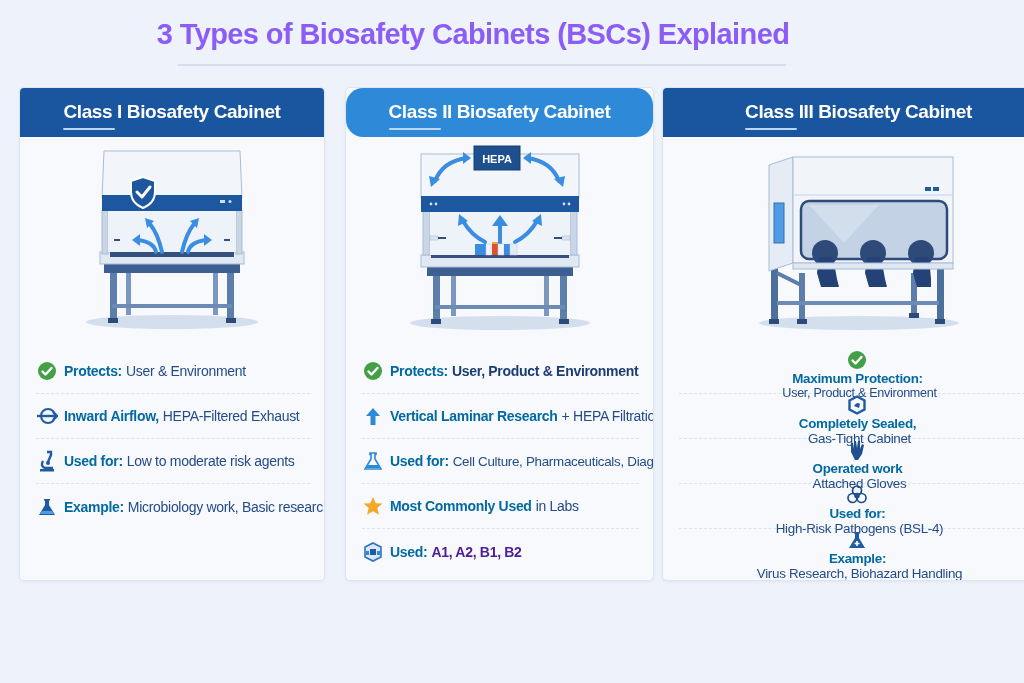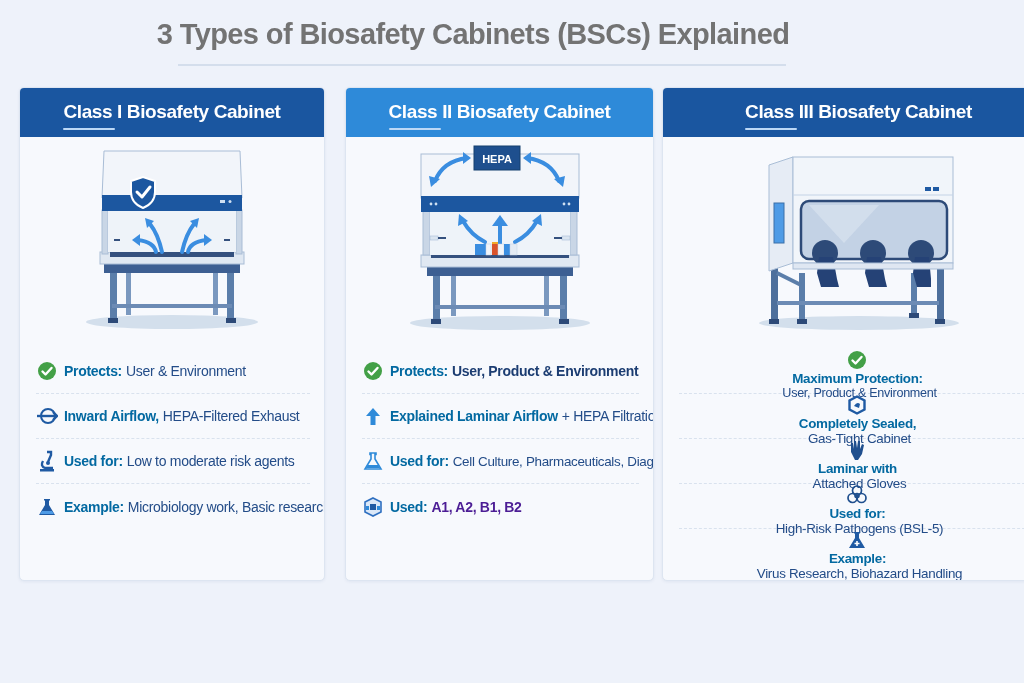--- a/index.html
+++ b/index.html
@@ -6,21 +6,21 @@
   html, body { width: 1024px; height: 683px; overflow: hidden; }
   body {
     background: #eef2fa;
     font-family: "Liberation Sans", sans-serif;
     position: relative;
     color: #1d3f74;
   }
   .title {
     position: absolute; left: 0; top: 18px; width: 946px;
     text-align: center;
-    font-size: 29px; font-weight: bold; color: #737373;
+    font-size: 29px; font-weight: bold; color: #8b5cf6;
     letter-spacing: -0.6px;
   }
   .title-rule {
     position: absolute; left: 178px; top: 64px; width: 608px; height: 2px;
     background: #d4deec;
   }
   .card {
     position: absolute; top: 87px; height: 494px;
     background: #f7f9fd;
     border: 1px solid #dde5f1;
@@ -29,21 +29,21 @@
     overflow: hidden;
   }
   .card-1 { left: 19px; width: 306px; }
   .card-2 { left: 345px; width: 309px; }
   .card-3 { left: 662px; width: 393px; }
   .card-header {
     height: 49px; position: relative;
     display: flex; align-items: center; justify-content: center;
     background: #1a56a0;
   }
-  .card-2 .card-header { background: #2e8ad9; }
+  .card-2 .card-header { background: #2e8ad9; border-radius: 17px; }
   .card-header .htext {
     color: #fff; font-size: 19px; font-weight: bold; letter-spacing: -0.4px;
     position: relative; padding-bottom: 2px;
   }
   .card-header .uline {
     position: absolute; left: 0; bottom: -5px; width: 52px; height: 2px;
     background: #bcd8f6; border-radius: 1px;
   }
   .illus {
     height: 212px; display: flex; align-items: flex-end; justify-content: center;
@@ -236,32 +236,41 @@
         </span>
       <b>Protects:</b>
         <span class="v" style="font-weight:bold;color:#1c3d72">User, Product &amp; Environment</span>
     </div>
     <div class="item">
       <span class="ico">
           <svg width="16" height="20" viewBox="0 0 16 20">
             <path d="M8 2 L15 10 L10.5 10 L10.5 19 L5.5 19 L5.5 10 L1 10 Z" fill="#2e8ad9"></path>
           </svg>
         </span>
-      <b>Explained Laminar Airflow</b>
+      <b>Vertical Laminar Research</b>
         <span class="v">+ HEPA Filtration</span>
     </div>
     <div class="item">
       <span class="ico">
           <svg width="20" height="20" viewBox="0 0 20 20">
             <path d="M7 2 L13 2 L13 3.5 L12 3.5 L12 8 L18 18 L2 18 L8 8 L8 3.5 L7 3.5 Z" fill="none" stroke="#2e8ad9" stroke-width="1.6"></path>
             <path d="M5 14 L15 14 L17 17 L3 17 Z" fill="#2e8ad9"></path>
           </svg>
         </span>
       <b>Used for:</b>
         <span class="v" style="font-size:13.4px">Cell Culture, Pharmaceuticals, Diagnostics</span>
+    </div>
+    <div class="item">
+      <span class="ico">
+          <svg width="22" height="20" viewBox="0 0 22 20">
+            <path d="M11 1 L13.8 7.2 L20.5 7.6 L15.3 12 L17 18.8 L11 15.2 L5 18.8 L6.7 12 L1.5 7.6 L8.2 7.2 Z" fill="#f2a92a"></path>
+          </svg>
+        </span>
+      <b>Most Commonly Used</b>
+        <span class="v">in Labs</span>
     </div>
     <div class="item">
       <span class="ico">
           <svg width="20" height="20" viewBox="0 0 20 20">
             <path d="M10 1 L18 5 L18 15 L10 19 L2 15 L2 5 Z" fill="#dbe8f8" stroke="#2e6fc0" stroke-width="1.6"></path>
             <rect x="7" y="7" width="6" height="6" fill="#1f5aa3"></rect>
             <rect x="3" y="9" width="3" height="4" fill="#2e8ad9"></rect>
             <rect x="14" y="9" width="3" height="4" fill="#2e8ad9"></rect>
           </svg>
         </span>
@@ -334,36 +343,36 @@
         </span>
       <b>Completely Sealed,</b>
         <span class="v">Gas-Tight Cabinet</span>
     </div>
     <div class="item">
       <span class="ico">
           <svg width="20" height="22" viewBox="0 0 20 22">
             <path d="M4 4 L6 4 L7 10 L7 2 L9 2 L10 9 L11 2 L13 2 L13 10 L15 5 L17 6 L15 15 L11 21 L8 21 L4 13 Z" fill="#1f4f8e"></path>
           </svg>
         </span>
-      <b>Laminar with</b>
+      <b>Operated work</b>
         <span class="v">Attached Gloves</span>
     </div>
     <div class="item">
       <span class="ico">
           <svg width="22" height="22" viewBox="0 0 22 22">
             <g fill="none" stroke="#1f4f8e" stroke-width="1.7">
               <circle cx="11" cy="6.5" r="4.5"></circle>
               <circle cx="6.5" cy="14" r="4.5"></circle>
               <circle cx="15.5" cy="14" r="4.5"></circle>
               <circle cx="11" cy="11.5" r="2"></circle>
             </g>
           </svg>
         </span>
       <b>Used for:</b>
-        <span class="v">High-Risk Pathogens (BSL-5)</span>
+        <span class="v">High-Risk Pathogens (BSL-4)</span>
     </div>
     <div class="item">
       <span class="ico">
           <svg width="20" height="20" viewBox="0 0 20 20">
             <path d="M7 2 L13 2 L13 3.5 L12 3.5 L12 8 L18 18 L2 18 L8 8 L8 3.5 L7 3.5 Z" fill="#1f5aa3"></path>
             <path d="M10 11 L10 16 M7.5 13.5 L12.5 13.5" stroke="#fff" stroke-width="1.6"></path>
           </svg>
         </span>
       <b>Example:</b>
         <span class="v">Virus Research, Biohazard Handling</span>

